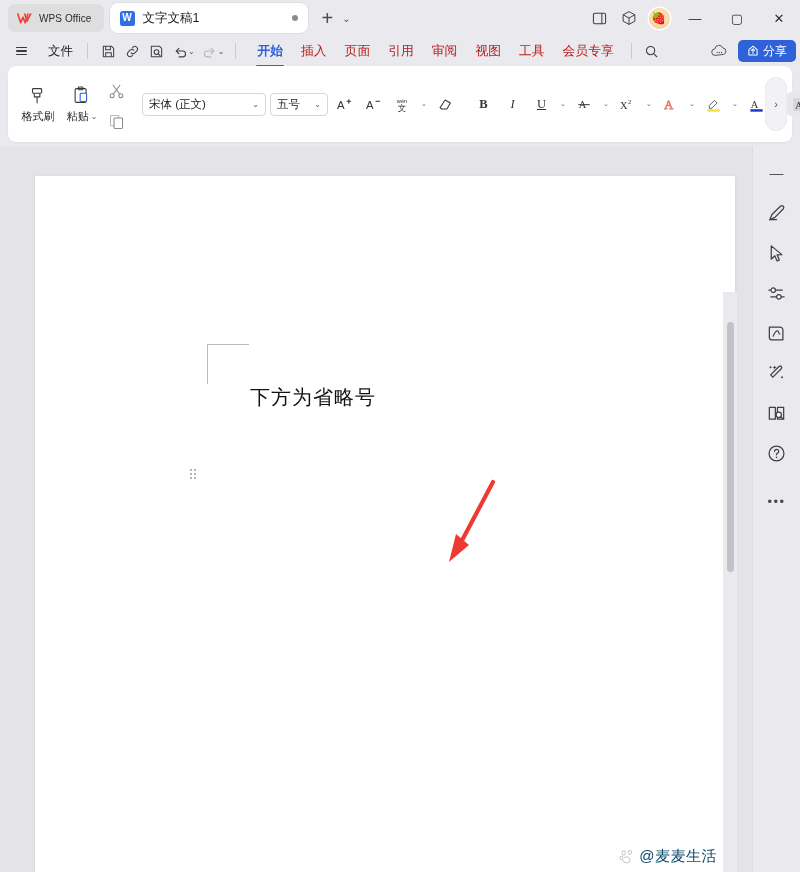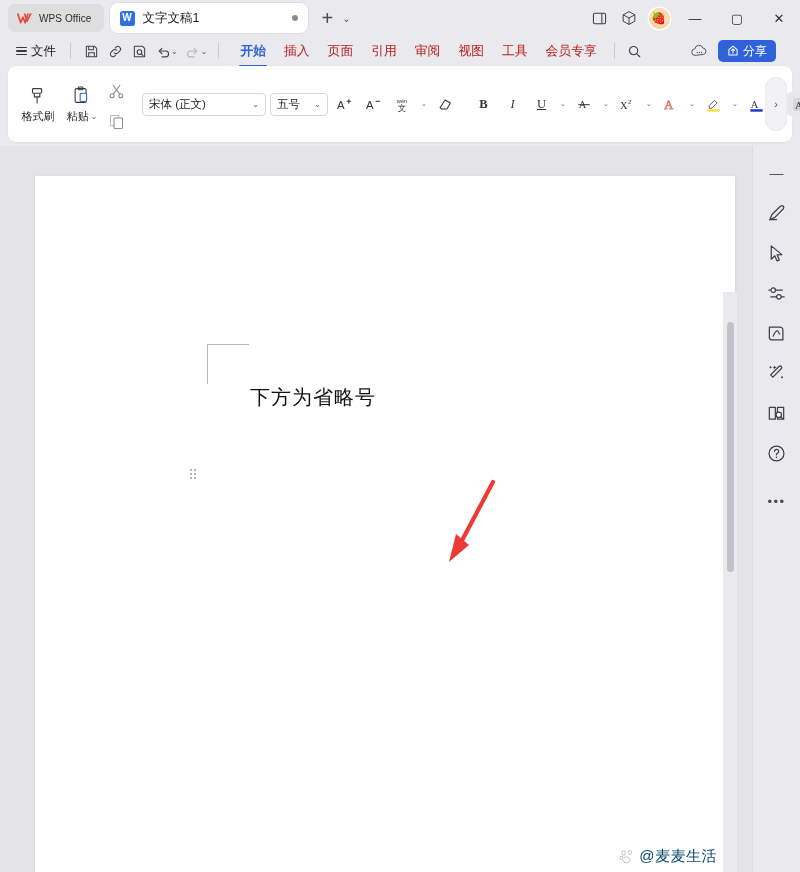--- a/index.html
+++ b/index.html
@@ -53,37 +53,37 @@
     display: flex; align-items: center; justify-content: center; font-size: 12px;
     box-shadow: 0 0 0 1.5px #fff;
   }
   .win-btn { width: 42px; height: 36px; display: flex; align-items: center; justify-content: center; color: #2e2e33; font-size: 13px; }
 
   
   .menubar {
     position: absolute; top: 36px; left: 0; width: 800px; height: 30px;
     background: #e9e9ee; display: flex; align-items: center; padding-left: 10px;
   }
-  .m-file { display: flex; align-items: center; gap: 4px; font-size: 12.5px; color: #1d1d1f; padding: 0 6px; }
+  .m-file { display: flex; align-items: center; gap: 21px; font-size: 12.5px; color: #1d1d1f; padding: 0 6px; }
   .hamb { display: inline-block; width: 11px; }
   .hamb i { display: block; height: 1.4px; background: #39393d; margin: 2.4px 0; border-radius: 1px; }
   .msep { width: 1px; height: 16px; background: #c9c9cf; margin: 0 8px; }
   .micon { width: 24px; height: 22px; display: flex; align-items: center; justify-content: center; color: #40404a; }
   .micon.dim { color: #b6b6bd; }
   .mcaret { font-size: 8px; color: #54545c; margin-left: -4px; margin-right: 3px; }
   .tabs { display: flex; align-items: center; margin-left: 4px; }
   .rb-tab {
     position: relative; font-size: 12.8px; color: #b91c1c; padding: 3px 7px; margin: 0 2px;
   }
   .rb-tab.active { color: #2f62d8; font-weight: bold; }
   .rb-tab.active::after {
     content: ""; position: absolute; left: 6px; right: 6px; bottom: -4px; height: 2px;
     background: #2f62d8; border-radius: 2px;
   }
-  .menu-right { position: absolute; right: 24px; top: 0; height: 30px; display: flex; align-items: center; gap: 6px; }
+  .menu-right { position: absolute; right: 4px; top: 0; height: 30px; display: flex; align-items: center; gap: 6px; }
   .cloud-btn { width: 26px; height: 22px; display: flex; align-items: center; justify-content: center; }
   .share-btn {
     display: flex; align-items: center; gap: 4px; height: 22px; padding: 0 9px;
     background: #2f62d8; color: #fff; border-radius: 5px; font-size: 12px;
   }
 
   
   .ribbon {
     position: absolute; top: 66px; left: 8px; width: 784px; height: 76px;
     background: #fff; border-radius: 8px; display: flex; align-items: center;

